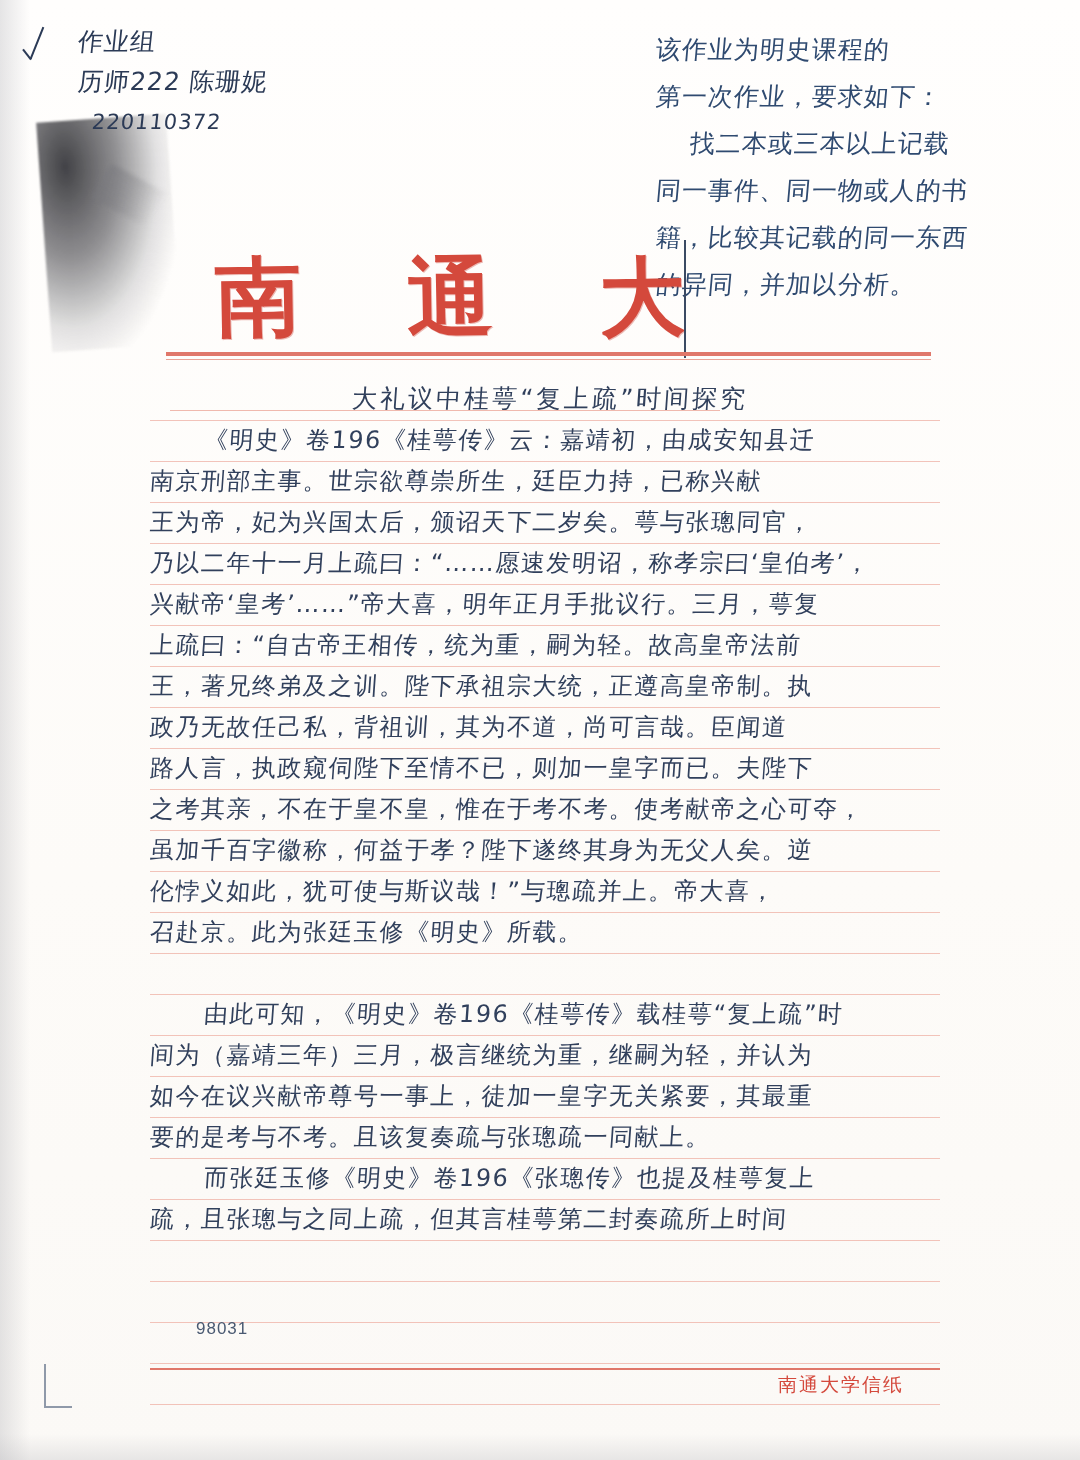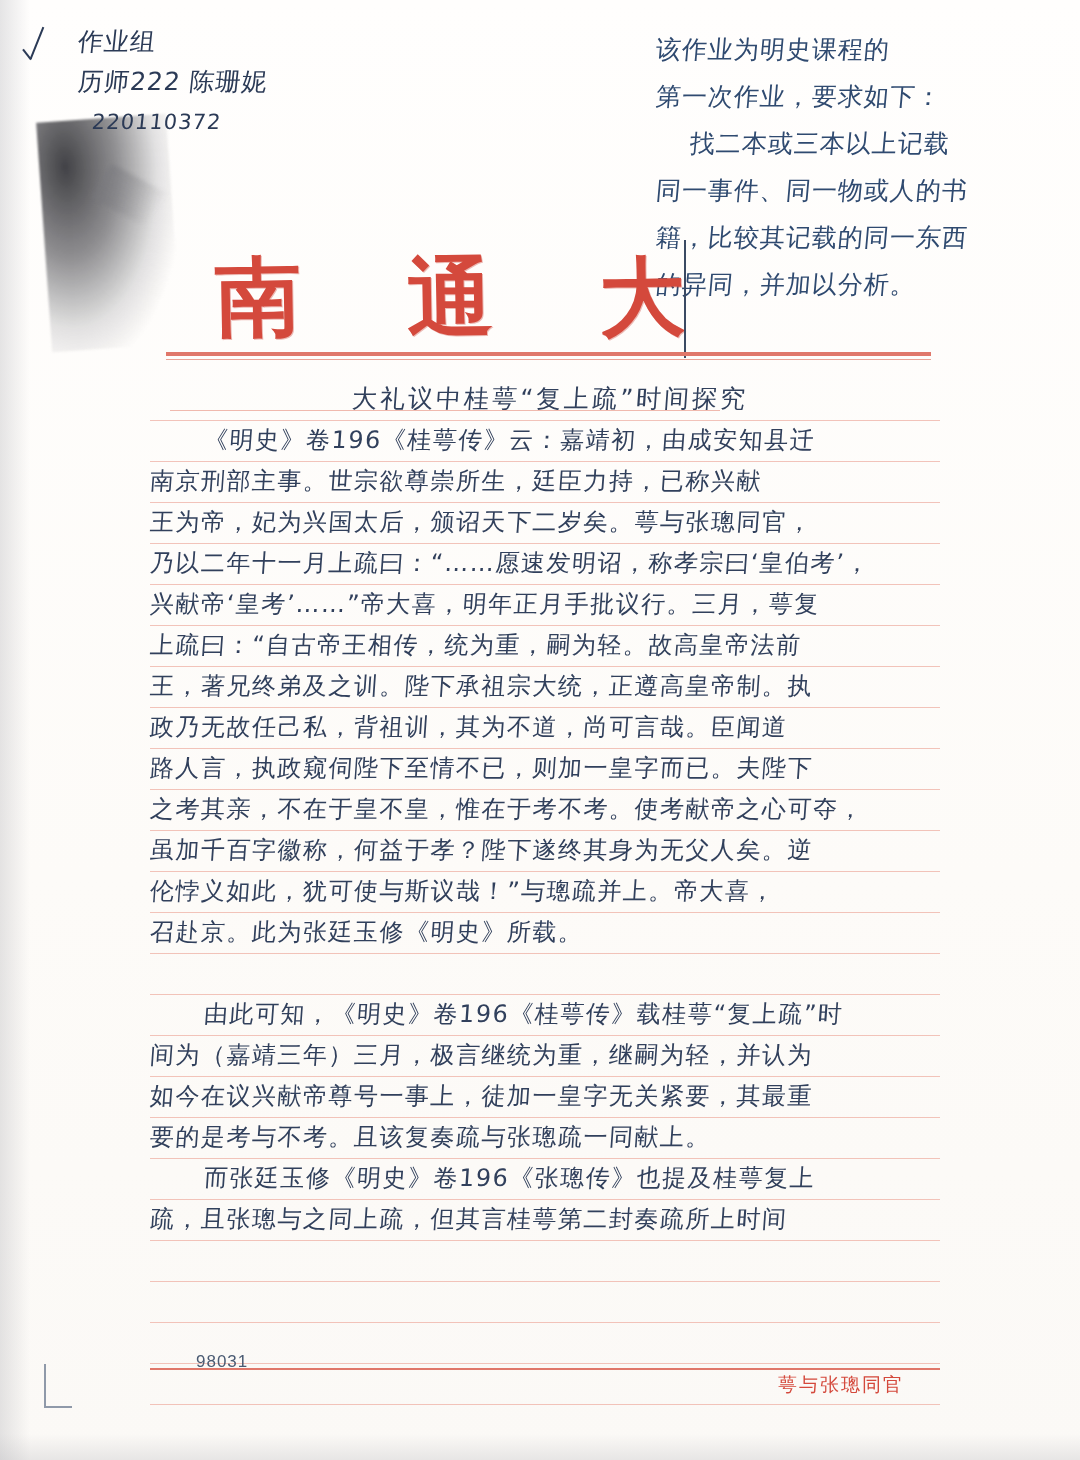--- a/index.html
+++ b/index.html
@@ -211,21 +211,21 @@
     position: absolute;
     left: 150px;
     top: 1368px;
     width: 790px;
     height: 2px;
     background: #e0776a;
   }
   .footer-code {
     position: absolute;
     left: 196px;
-    top: 1352px;
+    top: 1319px;
     font-family: "Liberation Sans", sans-serif;
     font-size: 17px;
     color: #4a5a72;
     letter-spacing: 1px;
   }
   .footer-brand {
     position: absolute;
     left: 778px;
     top: 1372px;
     font-family: "DejaVu Serif", serif;
@@ -343,15 +343,15 @@
     <div class="tline hw">要的是考与不考。且该复奏疏与张璁疏一同献上。</div>
 
     <div class="tline hw indent">而张廷玉修《明史》卷196《张璁传》也提及桂萼复上</div>
     <div class="tline hw">疏，且张璁与之同上疏，但其言桂萼第二封奏疏所上时间</div>
   </div>
 
   <div class="title-underline"></div>
 
   <div class="footer-rule"></div>
   <div class="footer-code">98031</div>
-  <div class="footer-brand">萼与张璁同官</div>
+  <div class="footer-brand">南通大学信纸</div>
   <div class="corner-mark"></div>
 </div>
 
 </body></html>

